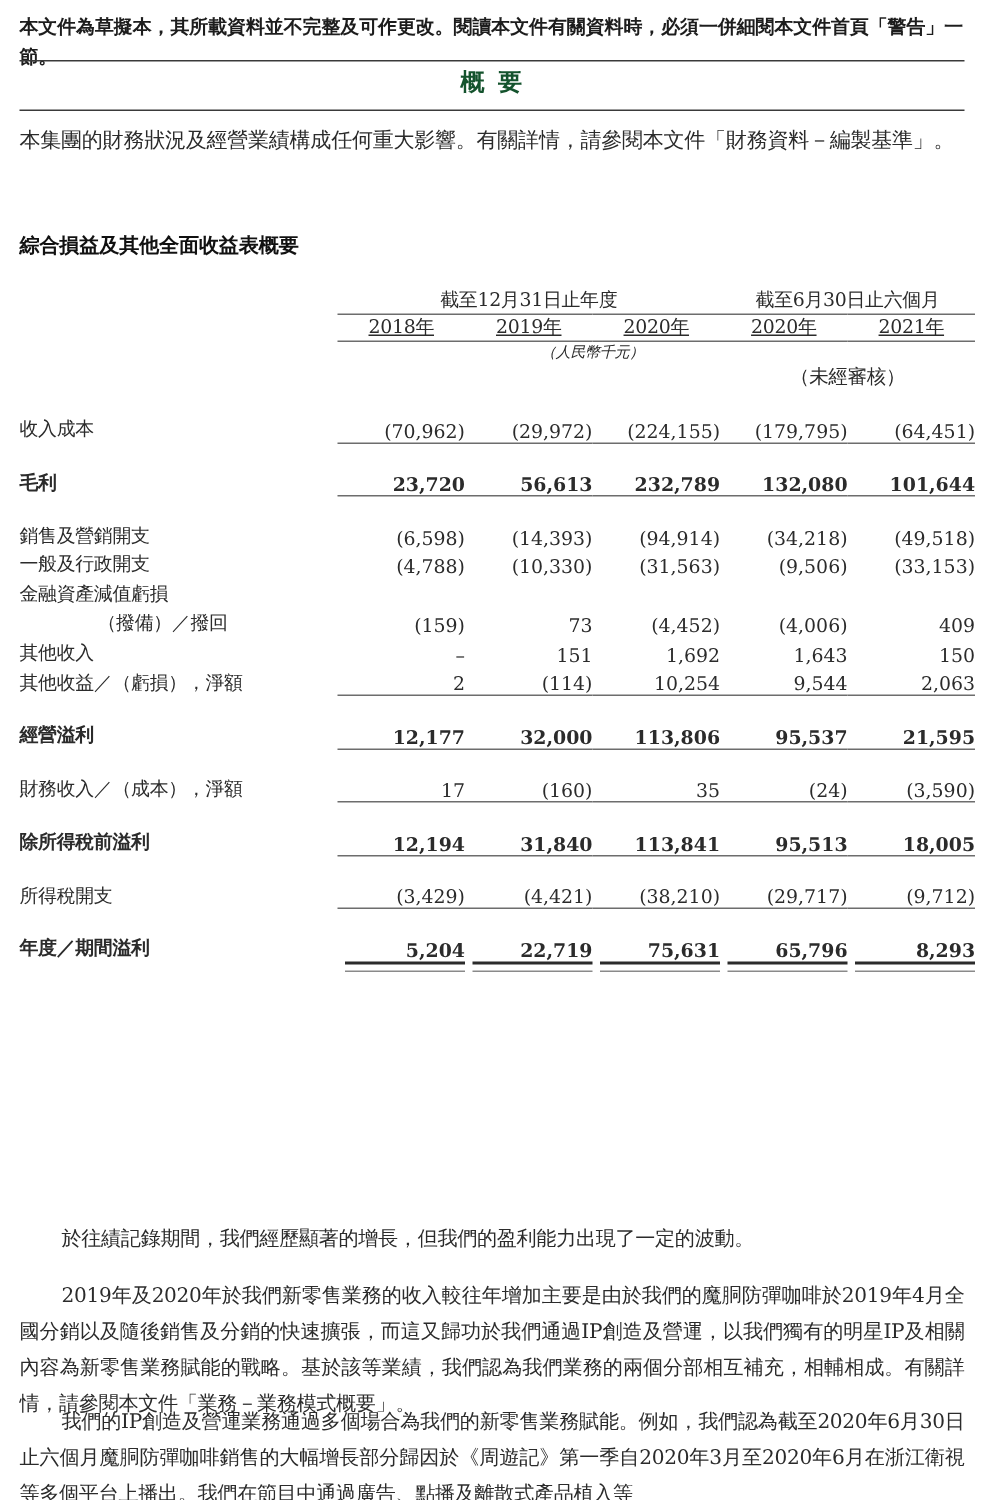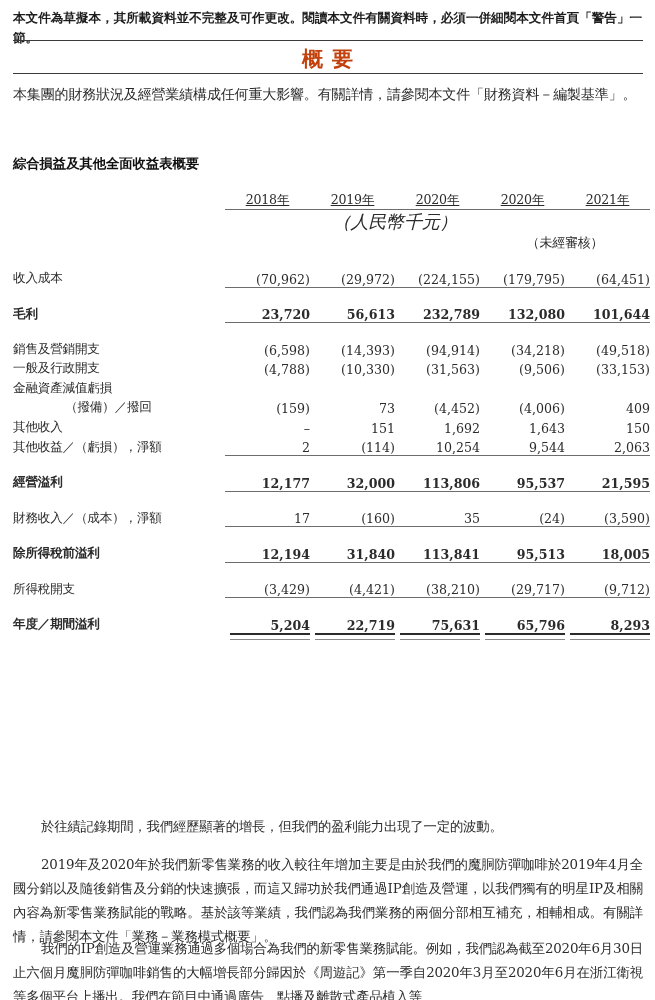--- a/index.html
+++ b/index.html
@@ -56,25 +56,25 @@
     width: 630px;
     height: 1px;
     background: #3a3a3a;
   }
   .doc-title {
     position: absolute;
     left: 0;
     top: 45px;
     width: 655px;
     text-align: center;
-    font-size: 21px;
+    font-size: 16px;
     font-weight: bold;
     letter-spacing: 9px;
     text-indent: 9px;
-    color: #c2410c;
+    color: #14532d;
   }
 
   
   .intro-para {
     position: absolute;
     left: 13px;
     top: 82px;
     width: 630px;
     font-size: 14px;
     line-height: 1.78;
@@ -141,21 +141,21 @@
     padding: 3px 5px 2px 0;
     letter-spacing: -0.2px;
     text-decoration: underline;
   }
   .rule-cell {
     border-bottom: 1px solid #6d6d6d;
   }
   .unit-note {
     font-style: italic;
     text-align: center;
-    font-size: 18px;
+    font-size: 10px;
     padding-top: 4px;
     letter-spacing: -0.2px;
   }
   .audit-note {
     text-align: center;
     font-size: 13px;
     padding-top: 4px;
     letter-spacing: -0.2px;
   }
   tr.sp-md td { height: 15px; }
@@ -204,20 +204,25 @@
     <colgroup>
       <col class="col-label">
         <col class="col-num">
         <col class="col-num">
       <col class="col-num">
         <col class="col-num">
         <col class="col-num">
     </colgroup>
     <tbody>
 
+      <tr>
+        <td></td>
+        <td class="grp-head rule-cell" colspan="3">截至12月31日止年度</td>
+        <td class="grp-head rule-cell" colspan="2">截至6月30日止六個月</td>
+      </tr>
 
       <tr>
         <td></td>
         <td class="yr-head rule-cell">2018年</td>
         <td class="yr-head rule-cell">2019年</td>
         <td class="yr-head rule-cell">2020年</td>
         <td class="yr-head rule-cell">2020年</td>
         <td class="yr-head rule-cell">2021年</td>
       </tr>
 

